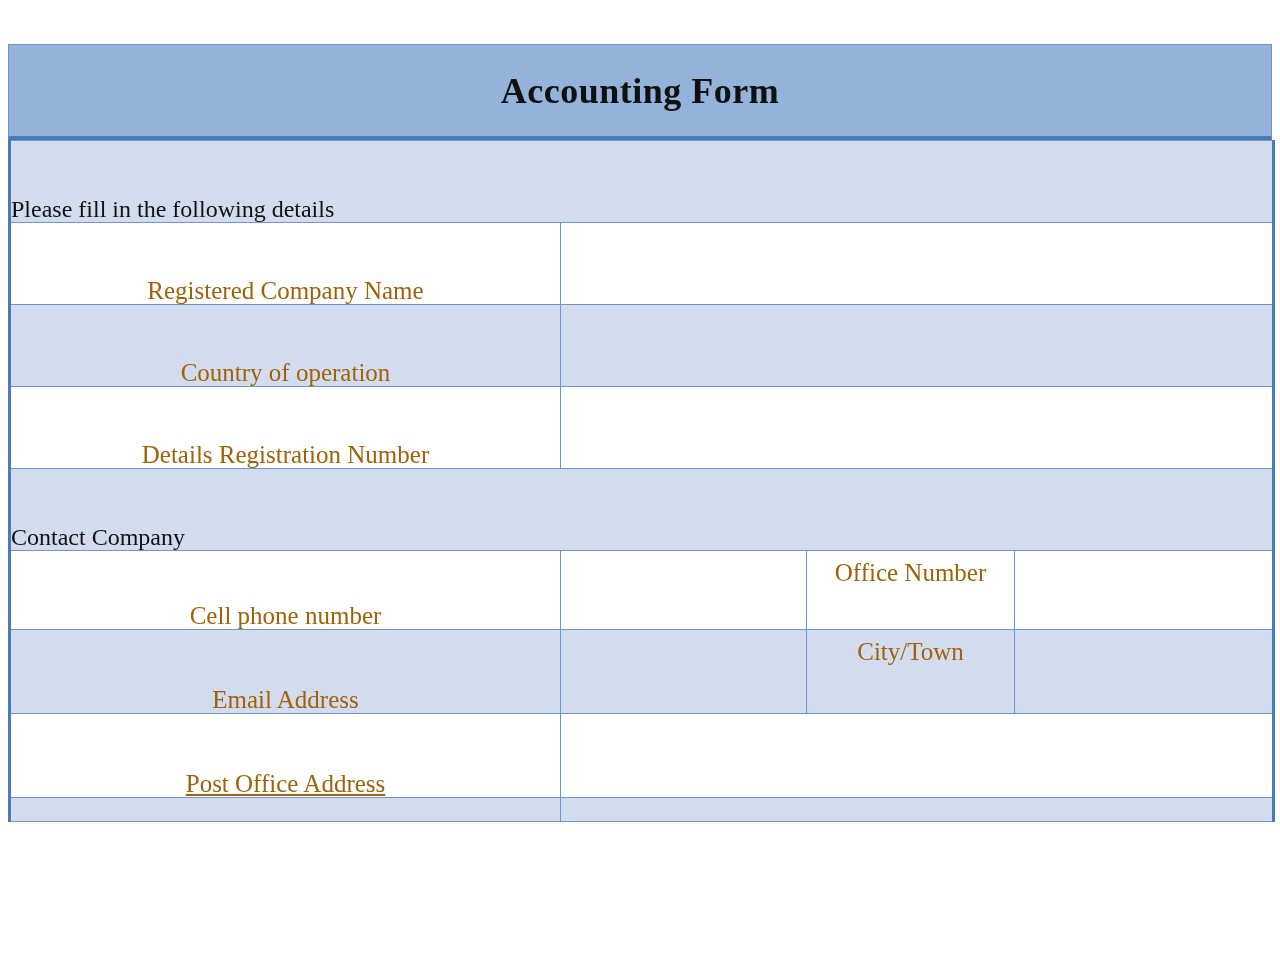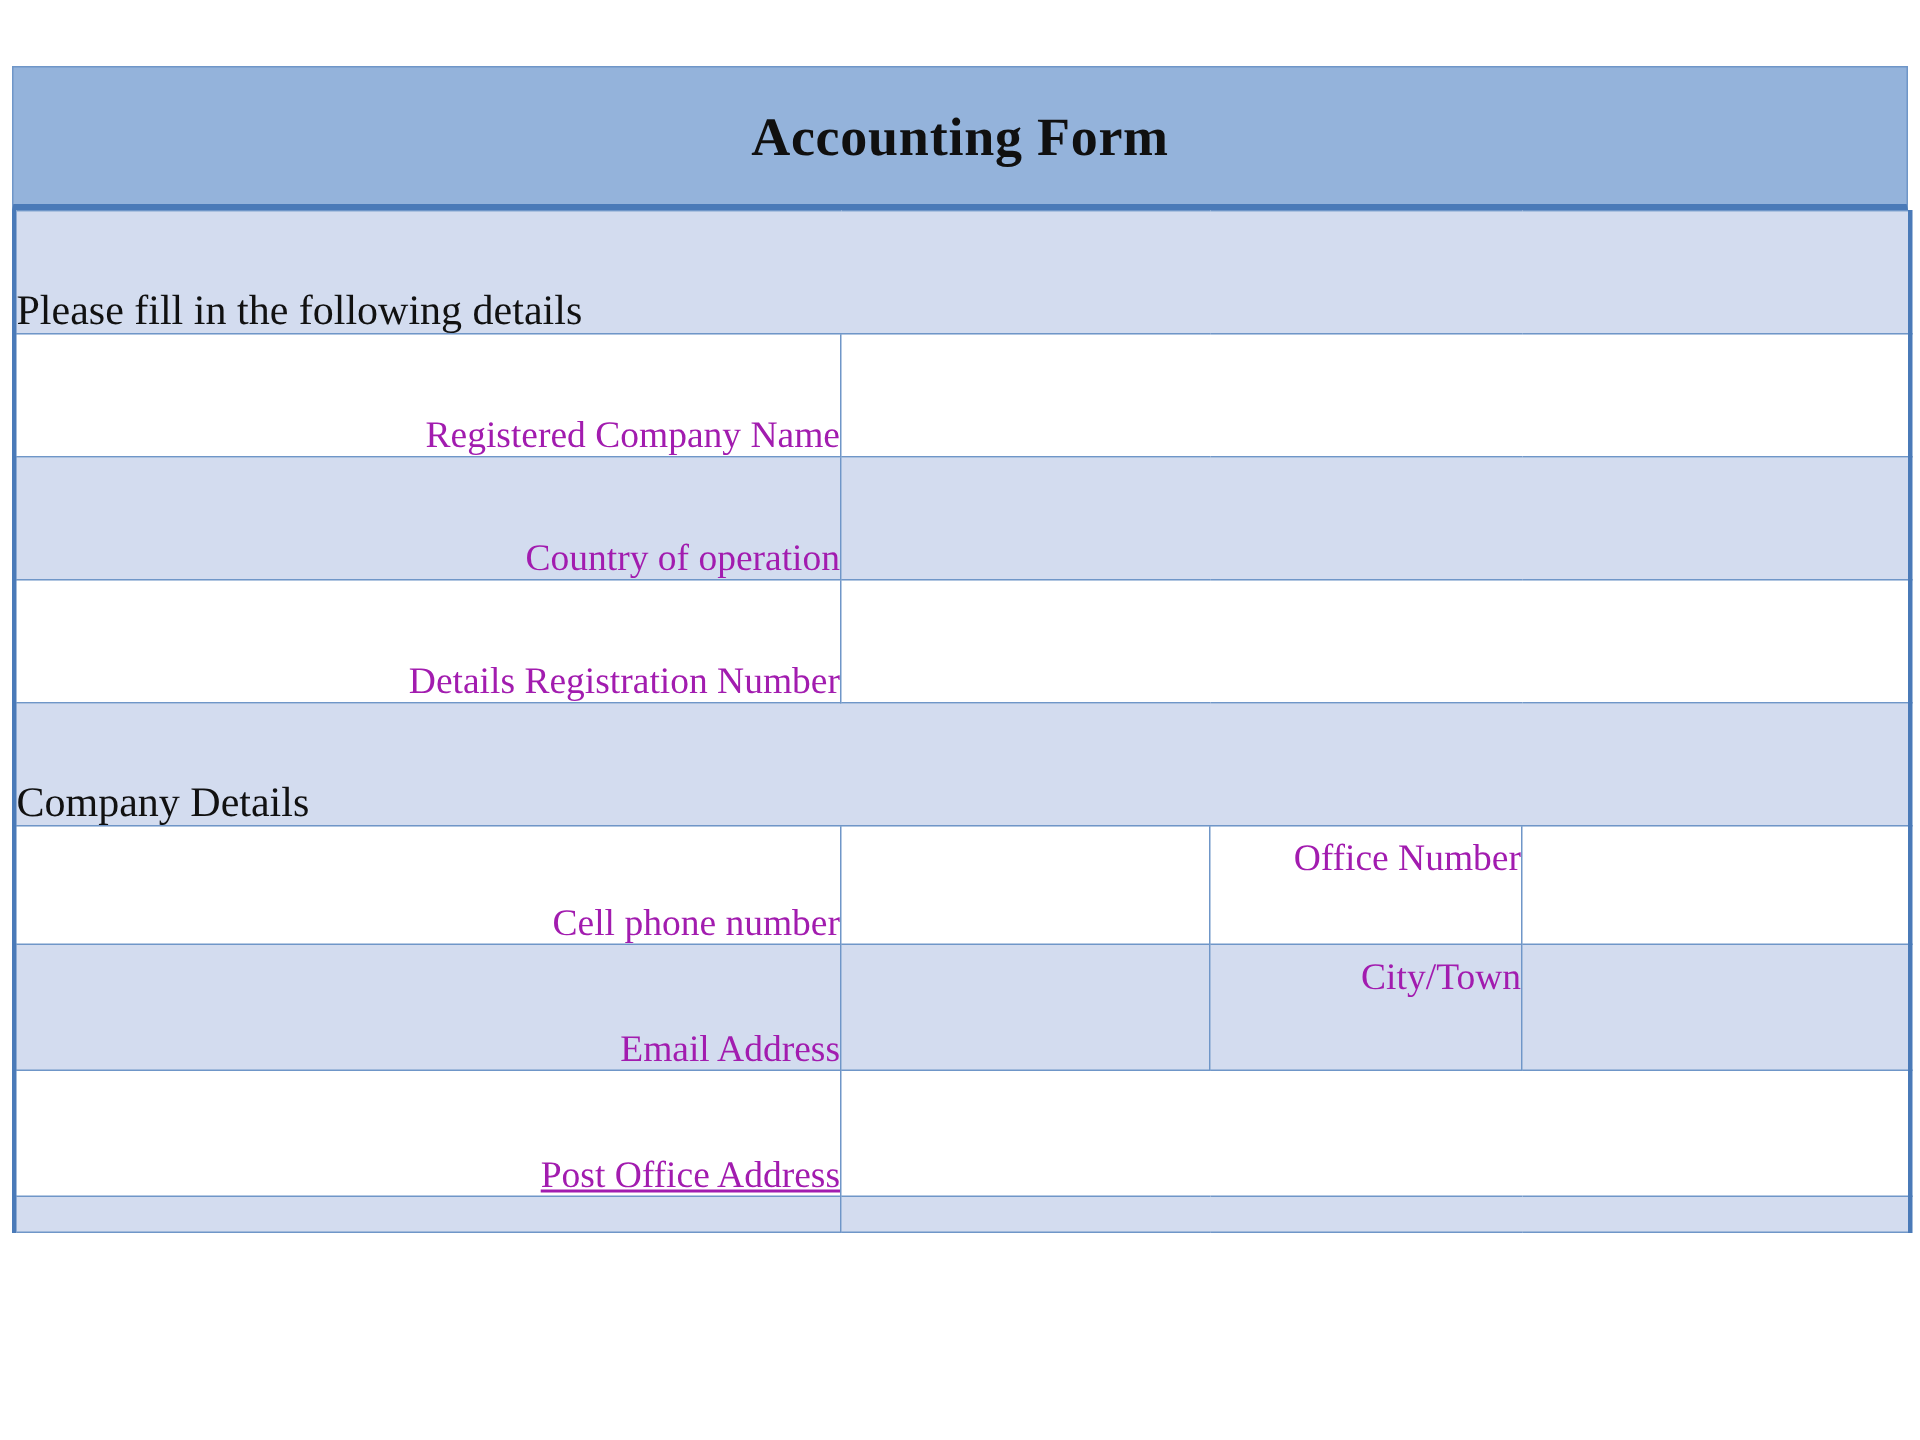--- a/index.html
+++ b/index.html
@@ -68,33 +68,33 @@
   td.section-head {
     background: #d3dcef;
     border-left: 3px solid #4a7ab8;
     border-right: 3px solid #4a7ab8;
     border-top: 1px solid #6f96c8;
     border-bottom: 2px solid #4a7ab8;
     height: 82px;
     text-align: left;
     vertical-align: bottom;
     padding: 0 0 6px 16px;
-    font-size: 28px;
+    font-size: 24px;
     line-height: 1.05;
     color: #111111;
   }
 
   
   td.label-cell {
-    text-align: right;
+    text-align: center;
     vertical-align: bottom;
     padding-bottom: 12px;
     font-size: 25px;
     line-height: 1.1;
-    color: #a21caf;
+    color: #a16207;
   }
   td.label-cell.top {
     vertical-align: top;
     padding-top: 8px;
     padding-bottom: 16px;
   }
 
   td.value-cell { }
 
   
@@ -138,21 +138,21 @@
       </tr>
 
       <tr class="row-white r-std">
         <td class="label-cell">Details Registration Number</td>
         <td class="value-cell" colspan="3"></td>
       </tr>
 
 
 
       <tr>
-        <td class="section-head" colspan="4">Company Details</td>
+        <td class="section-head" colspan="4">Contact Company</td>
       </tr>
 
       <tr class="row-white r-c1">
         <td class="label-cell">Cell phone number</td>
         <td class="value-cell"></td>
         <td class="label-cell top">Office Number</td>
         <td class="value-cell"></td>
       </tr>
 
       <tr class="row-shade r-c2 sep-strong-bottom">

